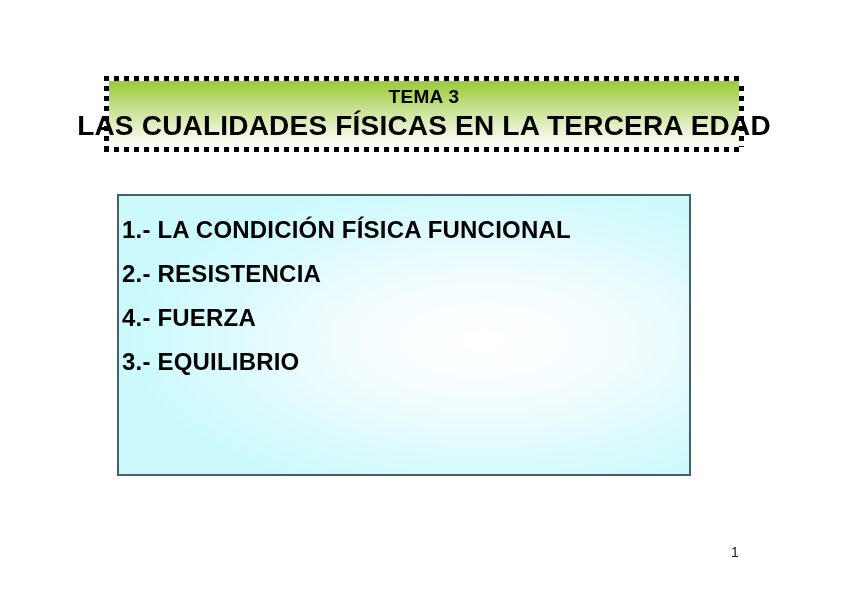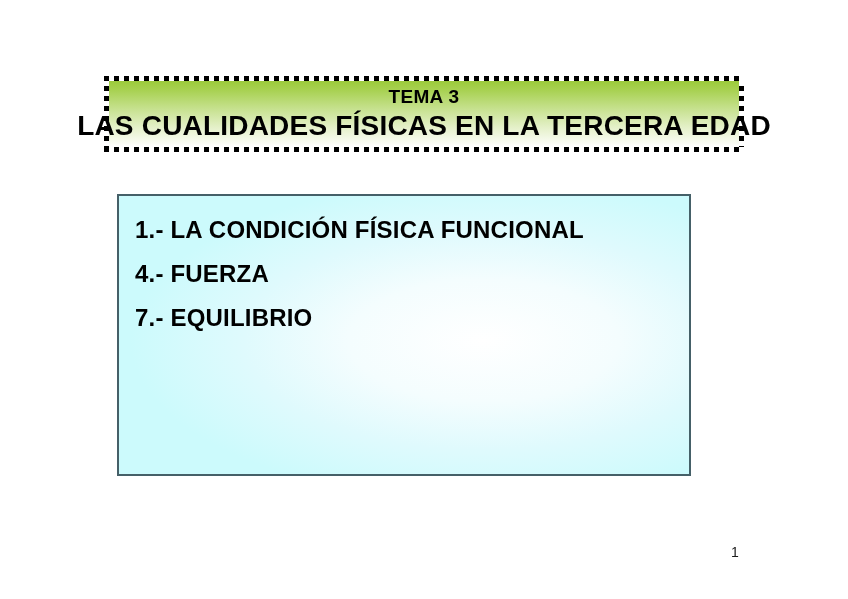--- a/index.html
+++ b/index.html
@@ -83,21 +83,21 @@
     height: 282px;
     box-sizing: border-box;
     border: 2px solid #456068;
     background:
       radial-gradient(ellipse 62% 58% at 64% 52%, #ffffff 0%, #f4fdfe 38%, #dffafd 68%, #ccfafc 100%);
     overflow: hidden;
   }
   .toc-list {
     list-style: none;
     margin: 0;
-    padding: 22px 0 0 16px;
+    padding: 22px 0 0 3px;
   }
   .toc-item {
     font-size: 24px;
     font-weight: bold;
     color: #000000;
     letter-spacing: 0.2px;
     line-height: 1.0;
     margin-bottom: 20px;
     white-space: nowrap;
   }
@@ -120,20 +120,21 @@
   <div class="title-banner">
     <div class="title-inner">
       <div class="title-line1">TEMA 3</div>
       <div class="title-line2">LAS CUALIDADES FÍSICAS EN LA TERCERA EDAD</div>
     </div>
   </div>
 
   <div class="content-box">
     <ul class="toc-list">
       <li class="toc-item">1.- LA CONDICIÓN FÍSICA FUNCIONAL</li>
+      <li class="toc-item">2.- RESISTENCIA</li>
       <li class="toc-item">4.- FUERZA</li>
-      <li class="toc-item">7.- EQUILIBRIO</li>
+      <li class="toc-item">3.- EQUILIBRIO</li>
     </ul>
   </div>
 
   <div class="page-number">1</div>
 
 </div>
 
 </body></html>

